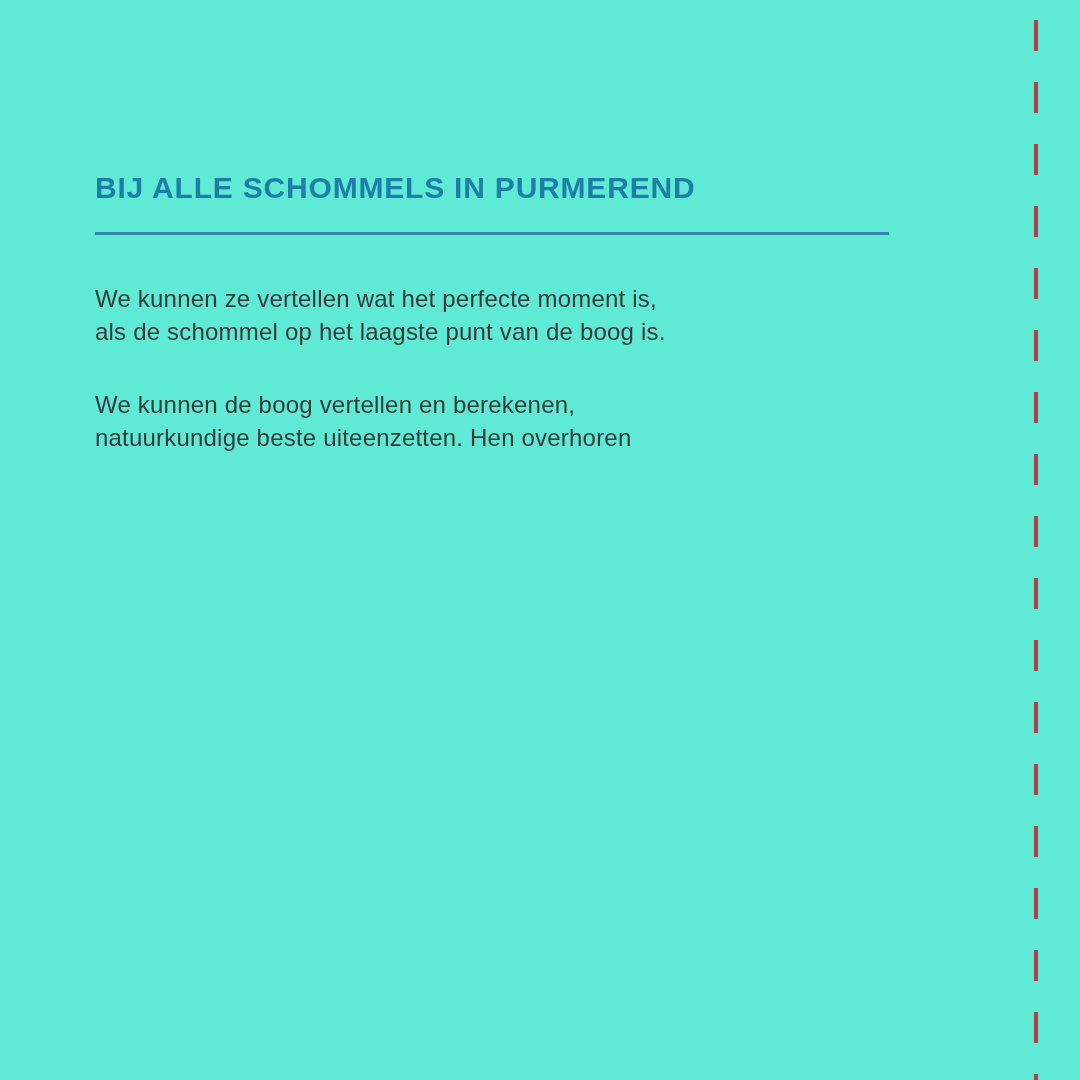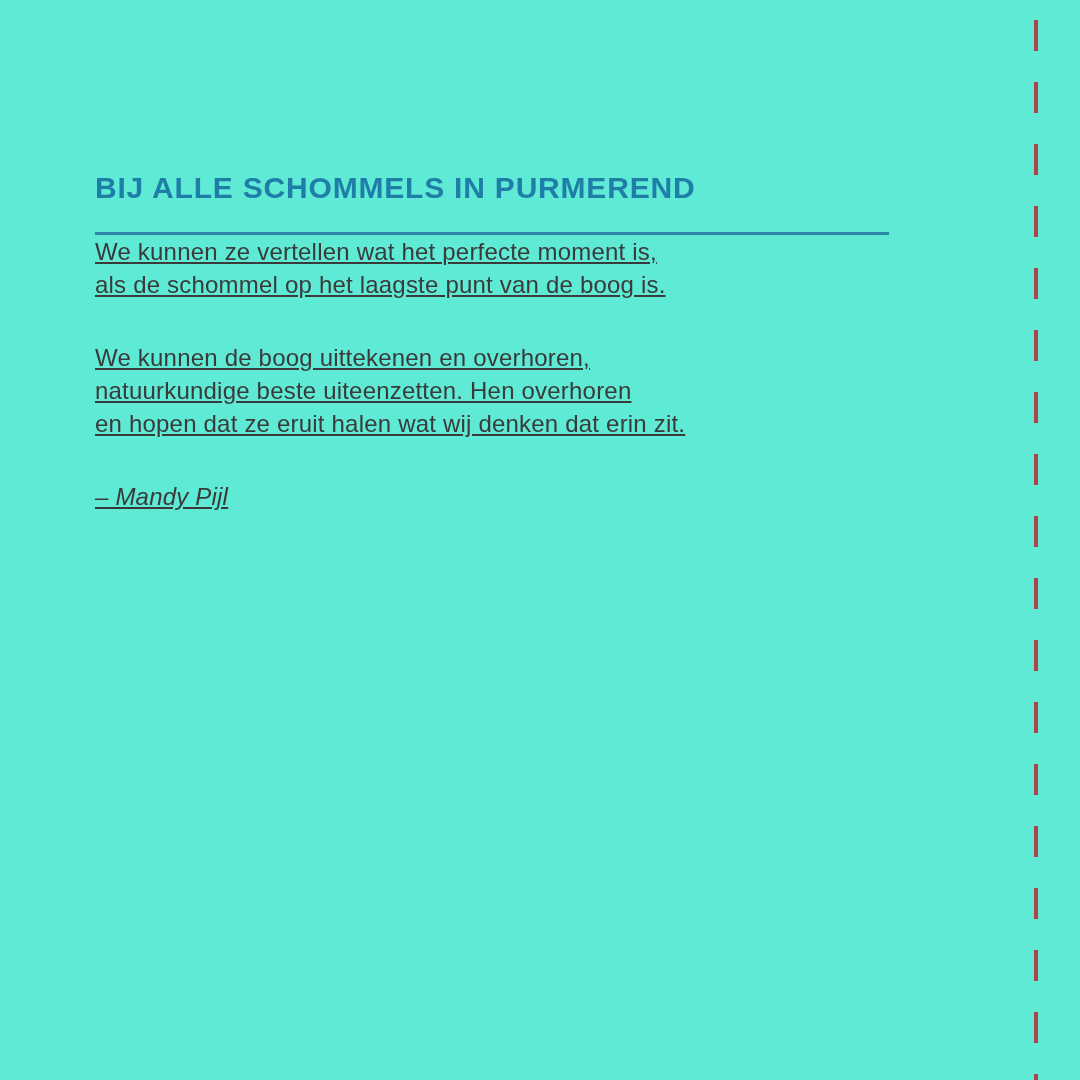--- a/index.html
+++ b/index.html
@@ -30,25 +30,25 @@
     color: #1e7ea8;
   }
   .title-rule {
     width: 794px;
     height: 3px;
     background: #2e86a9;
     border: none;
     margin: 26px 0 0 0;
   }
   .poem-body {
+    margin-top: 47px;
     font-size: 24px;
     line-height: 33px;
     letter-spacing: 0.2px;
     color: #3a3a3a;
-    text-decoration: underline;
   }
   .stanza {
     margin: 0 0 40px 0;
   }
   .poem-line {
     white-space: nowrap;
   }
   .attribution {
     margin-top: 40px;
     font-style: italic;
@@ -83,26 +83,24 @@
     <div class="title-rule"></div>
 
     <div class="poem-body">
 
       <div class="stanza">
         <div class="poem-line">We kunnen ze vertellen wat het perfecte moment is,</div>
         <div class="poem-line">als de schommel op het laagste punt van de boog is.</div>
       </div>
 
       <div class="stanza">
-        <div class="poem-line">We kunnen de boog uittekenen en overhoren,</div>
+        <div class="poem-line">We kunnen de boog vertellen en berekenen,</div>
         <div class="poem-line">natuurkundige beste uiteenzetten. Hen overhoren</div>
-        <div class="poem-line">en hopen dat ze eruit halen wat wij denken dat erin zit.</div>
       </div>
 
 
-      <div class="attribution">– Mandy Pijl</div>
 
     </div>
   </div>
 
   <div class="dashed-border"></div>
 
 </div>
 
 </body></html>

